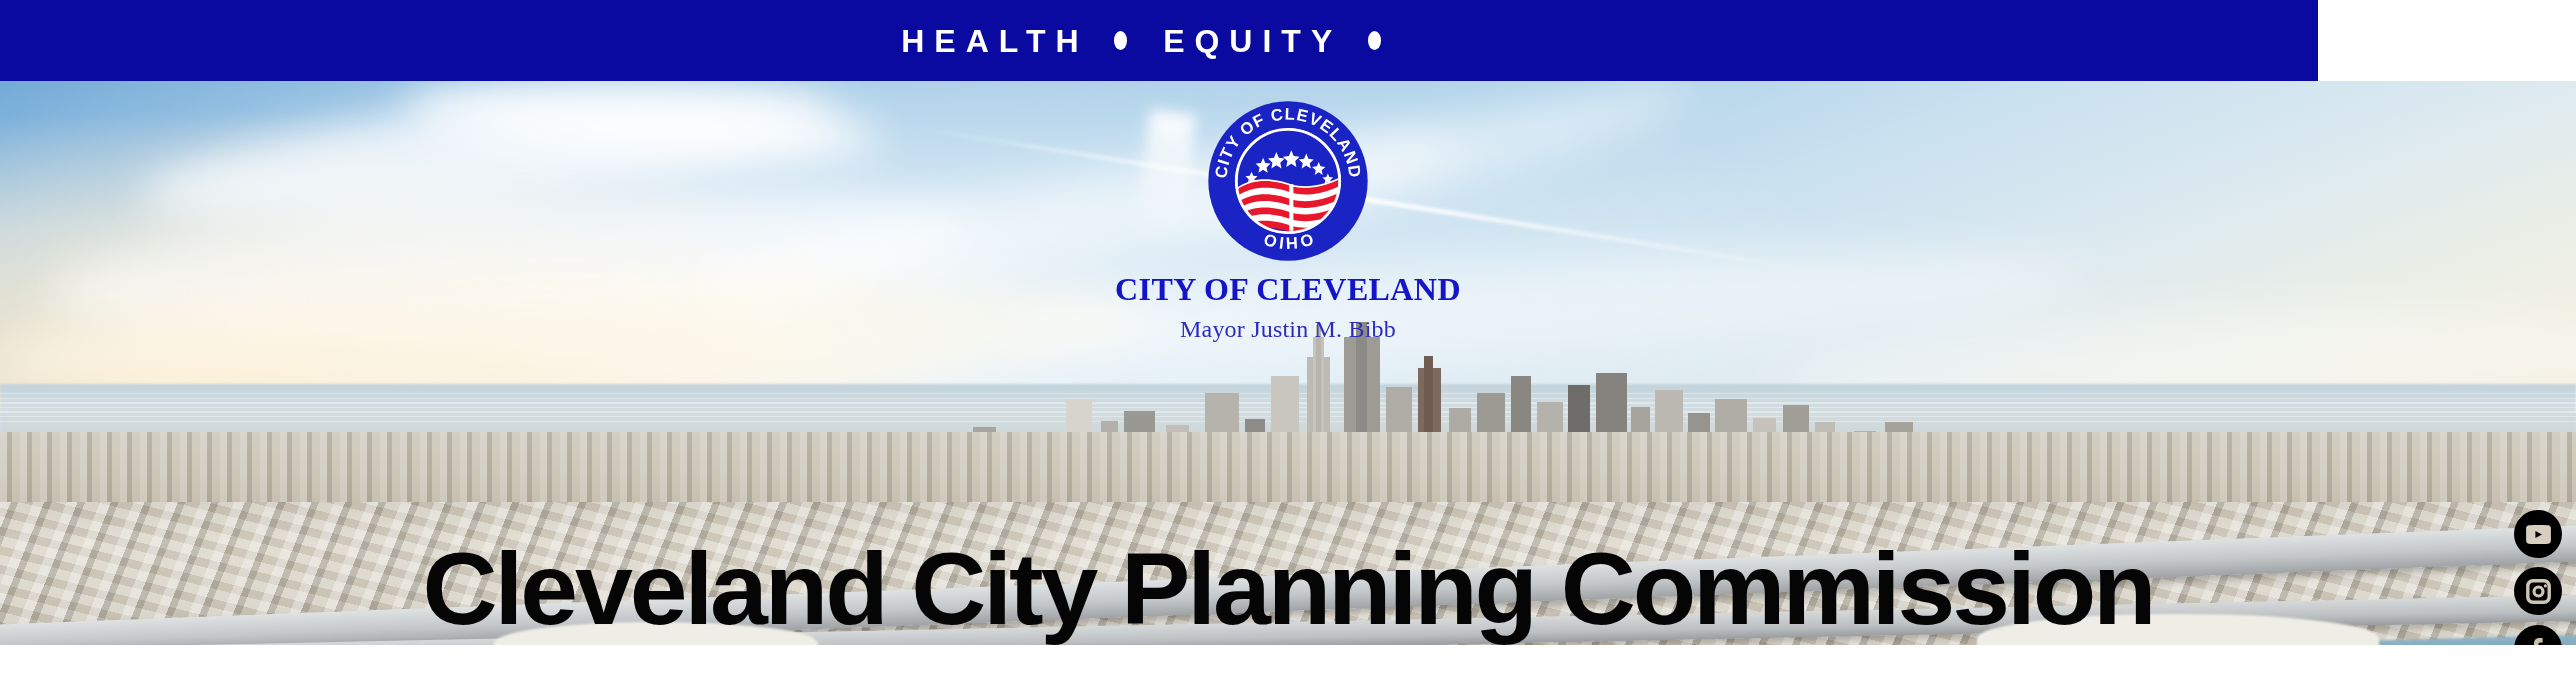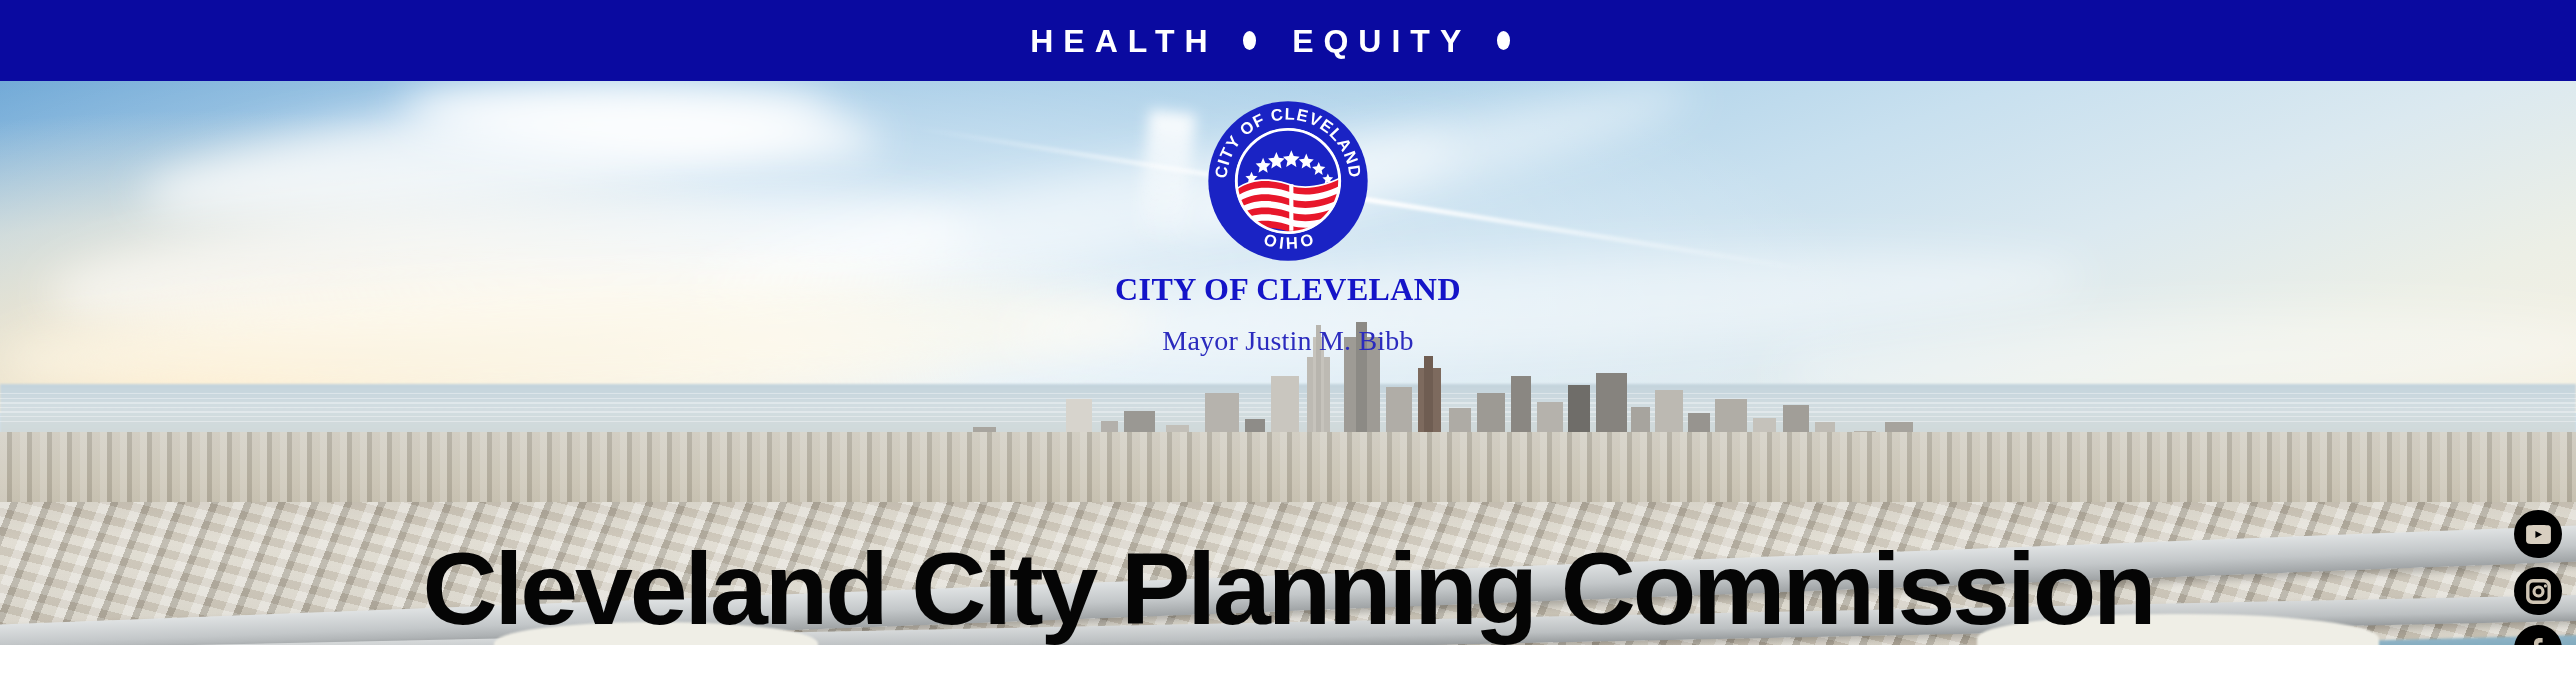--- a/index.html
+++ b/index.html
@@ -1,21 +1,21 @@
 <!DOCTYPE html>
 <html style="font-size:12.4px"><head>
 <meta charset="utf-8">
 <style>
   html,body{margin:0;padding:0;background:#fff;}
   body{font-family:"Liberation Sans",sans-serif;}
 
   .page{position:relative;width:2576px;height:682px;background:#fff;overflow:hidden;}
 
   
-  .banner{position:absolute;left:0;top:0;width:2576px;height:81px;
+  .banner{position:absolute;left:0;top:0;width:2318px;height:81px;
           background:#0a0aa0;display:flex;align-items:center;justify-content:center;}
   .banner-text{display:flex;align-items:center;justify-content:center;gap:0;}
   .banner-word{color:#ffffff;font-family:"Liberation Sans",sans-serif;font-weight:bold;
                font-size:32px;letter-spacing:10px;line-height:1;}
   .banner-dot{display:inline-block;width:13px;height:18.5px;border-radius:50%;
               background:#ffffff;margin:0 36px 0 25.5px;}
 
   
   .hero{position:absolute;left:0;top:81px;width:2576px;height:564px;overflow:hidden;
         background:#cfe0ef;}
@@ -77,22 +77,22 @@
   .river{position:absolute;left:1468px;top:568px;width:1159px;height:25px;
          background:linear-gradient(180deg,#8fb4c6,#6e9cb2);transform:rotate(-1.5deg);filter:blur(0.8px);}
   .snowpile{position:absolute;background:#efeee6;border-radius:48% 48% 10% 10%;filter:blur(0.8px);}
 
   
   .logo-block{position:absolute;left:0;top:0;width:2576px;
               display:flex;flex-direction:column;align-items:center;padding-top:17px;}
   .seal{width:166px;height:166px;}
   .city-name{margin-top:9.3px;color:#1414c8;font-family:"Liberation Serif",serif;
              font-weight:bold;font-size:32px;letter-spacing:0.4px;line-height:1;}
-  .mayor-name{margin-top:22px;color:#2b2bbe;font-family:"Liberation Serif",serif;
-              font-weight:normal;font-size:28px;letter-spacing:0.2px;line-height:1;}
+  .mayor-name{margin-top:12px;color:#2b2bbe;font-family:"Liberation Serif",serif;
+              font-weight:normal;font-size:24px;letter-spacing:0.2px;line-height:1;}
 
   
   .title{position:absolute;left:0;top:457px;width:2576px;text-align:center;
          color:#050505;font-family:"Liberation Sans",sans-serif;font-weight:bold;
          font-size:102px;line-height:1;letter-spacing:-3.1px;
          transform:scaleX(1.02);transform-origin:center;white-space:nowrap;}
 
   
   .social{position:absolute;right:14px;top:429px;display:flex;flex-direction:column;gap:9.3px;}
   .social-btn{width:48px;height:48px;border-radius:50%;background:#000;

